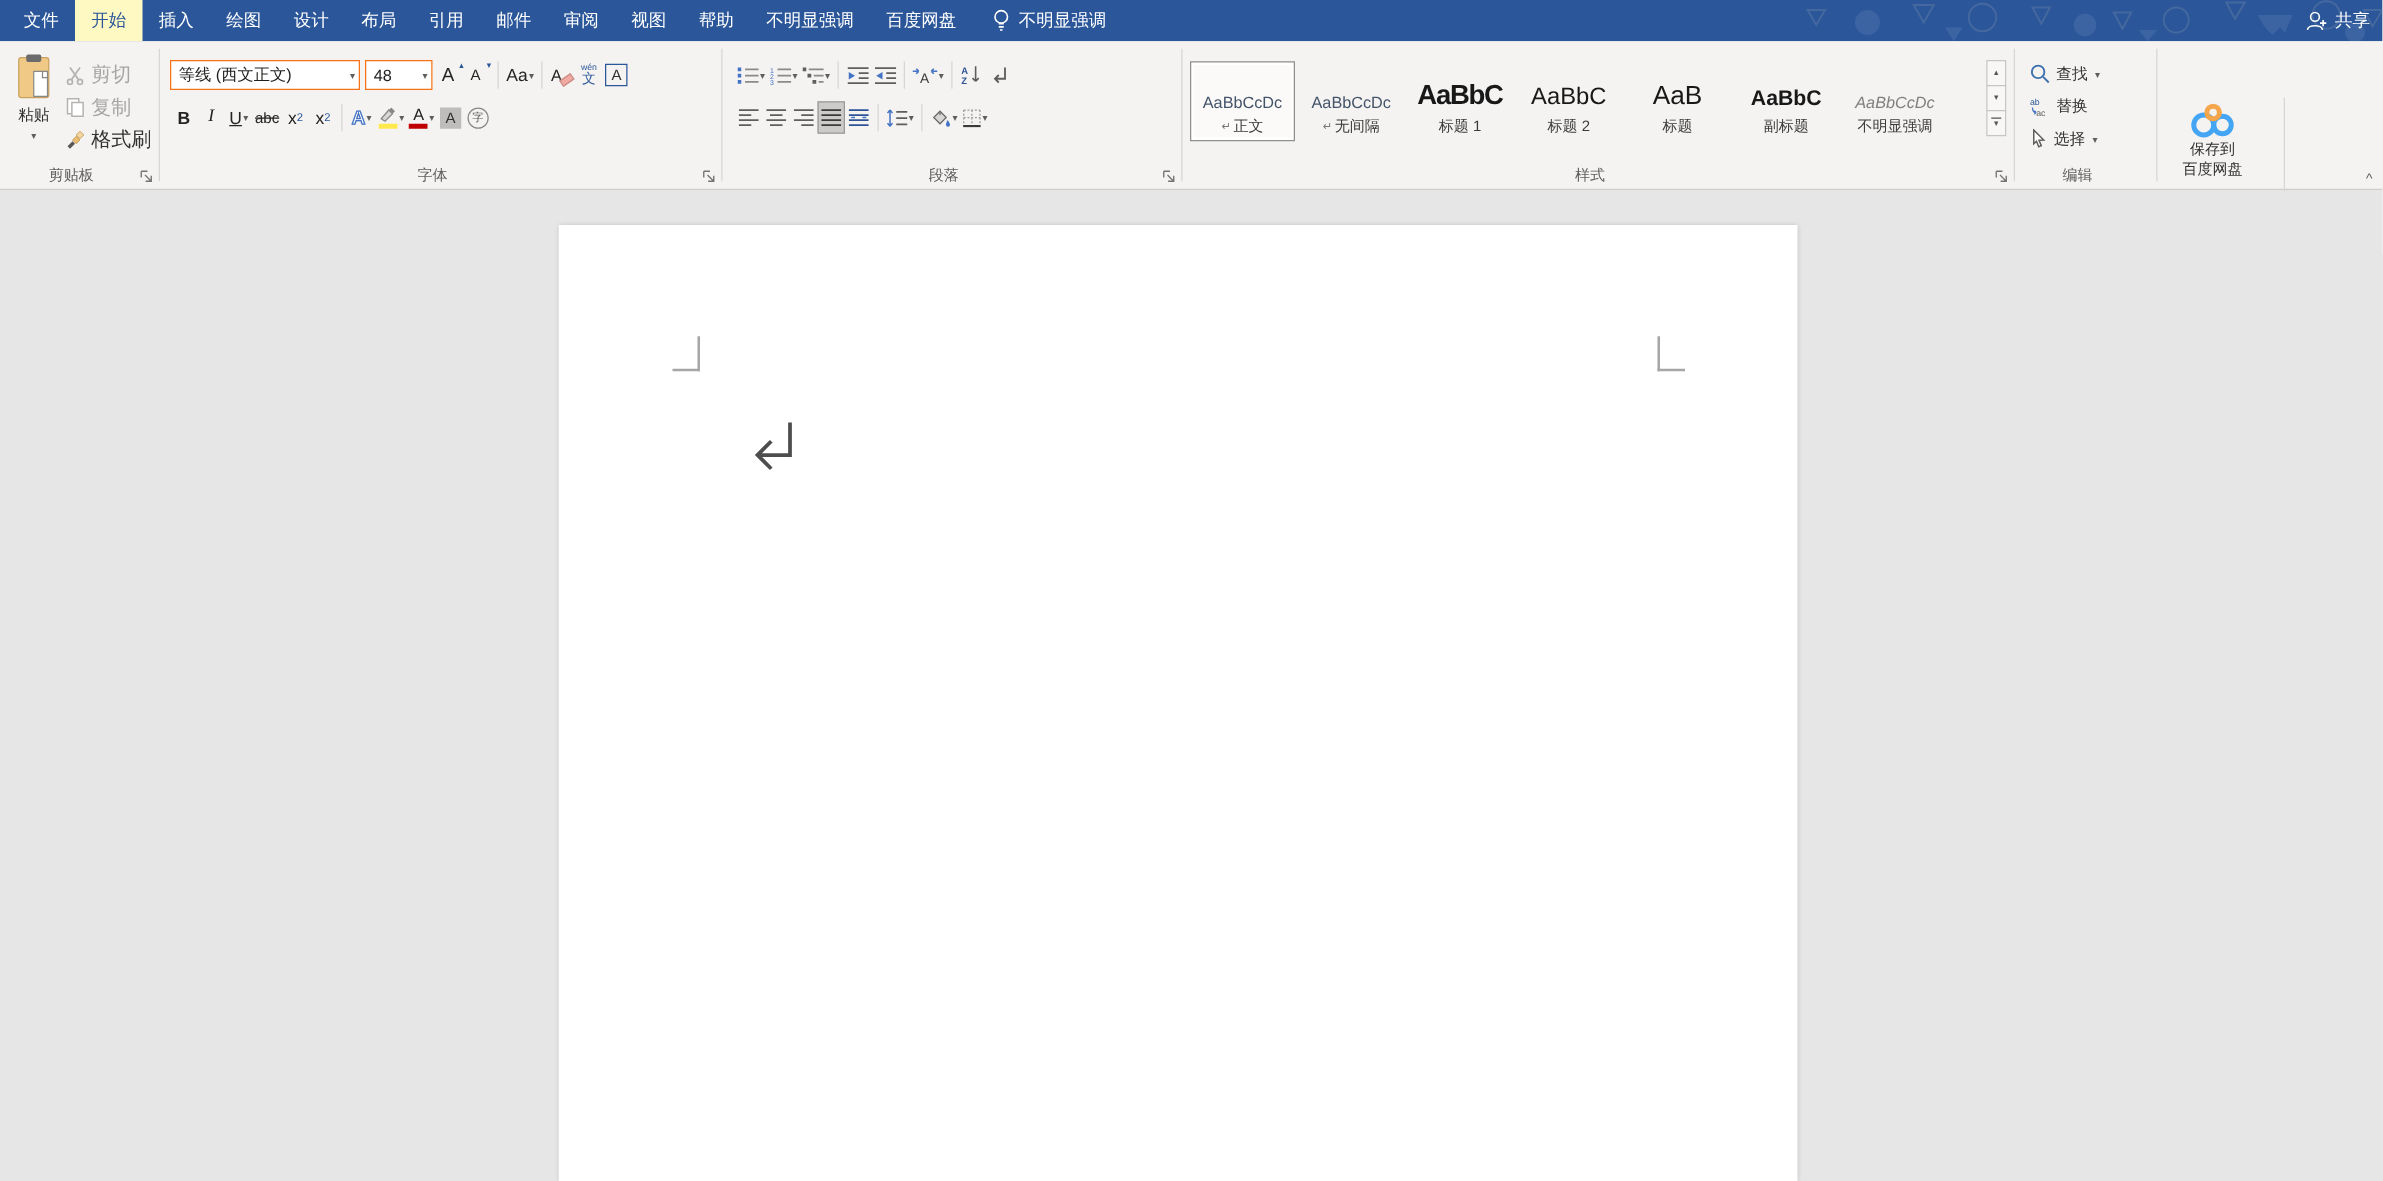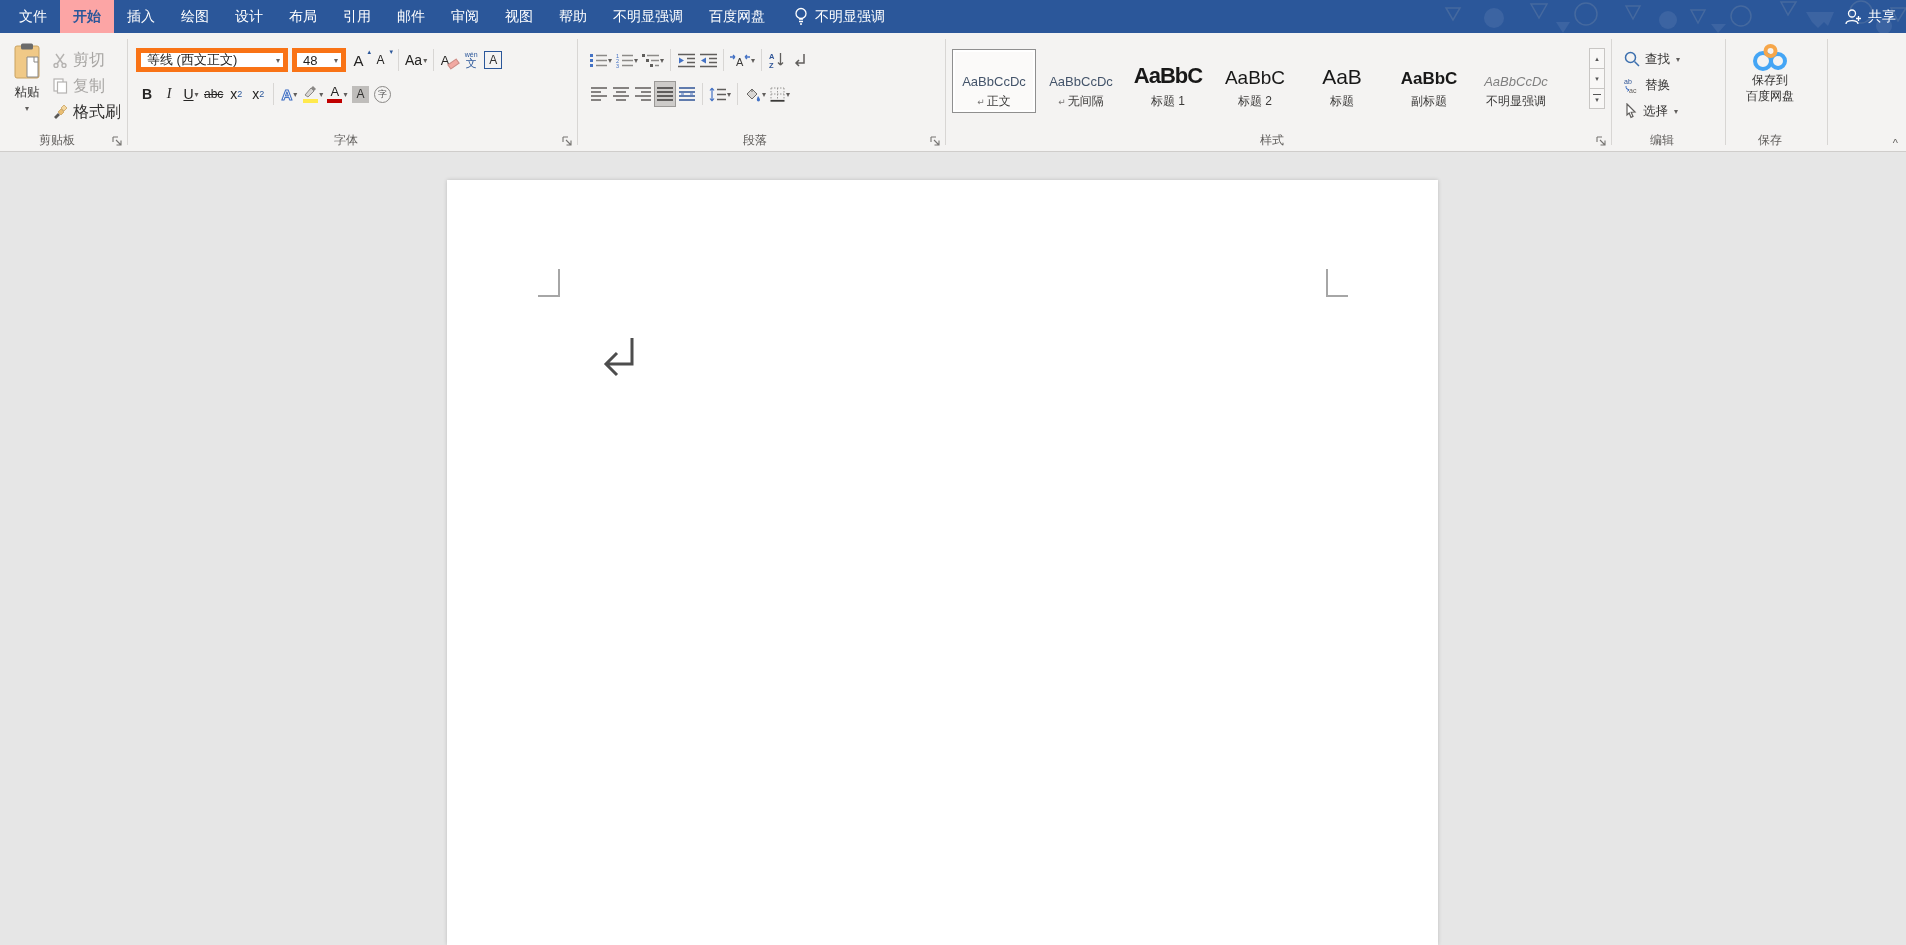--- a/index.html
+++ b/index.html
@@ -5,55 +5,55 @@
   * { margin:0; padding:0; box-sizing:border-box; }
   html,body { width:1906px; height:945px; overflow:hidden; }
   body { font-family:"Liberation Sans","DejaVu Sans",sans-serif; }
   .app { width:1906px; height:945px; position:relative; background:#e6e6e6; }
 
   
   .titlebar { position:relative; height:33px; background:#2b579a; display:flex; align-items:stretch; color:#fff; font-size:14px; overflow:hidden; }
   .deco { position:absolute; right:0; top:0; width:470px; height:33px; pointer-events:none; }
   .tabs { display:flex; align-items:stretch; margin-left:6px; position:relative; z-index:2; }
   .tab { display:flex; align-items:center; padding:0 13px; cursor:default; white-space:nowrap; }
-  .tab.active { background:#fca5a5; color:#2b579a;font-weight:bold; }
+  .tab.active { background:#fef9c3; color:#2b579a; }
   .tellme { display:flex; align-items:center; margin-left:16px; gap:7px; position:relative; z-index:2; }
   .share { position:absolute; right:10px; top:0; height:33px; display:flex; align-items:center; gap:5px; z-index:2; }
 
   
   .ribbon { position:relative; height:119px; background:#f4f3f2; border-bottom:1px solid #cfcdcb; font-size:12px; color:#3b3a39; }
   .grp { position:absolute; top:0; height:118px; }
   .grp::after { content:""; position:absolute; right:0; top:6px; bottom:6px; width:1px; background:#d8d6d4; }
   .grp-label { position:absolute; bottom:2px; left:0; right:14px; text-align:center; font-size:12px; color:#605e5c; white-space:nowrap; }
   .launcher { position:absolute; bottom:4px; right:5px; width:12px; height:12px; cursor:default; }
   .g-clip { left:0; width:128px; }
   .g-font { left:128px; width:450px; }
   .g-para { left:578px; width:368px; }
   .g-styles { left:946px; width:666px; }
   .g-edit { left:1612px; width:114px; }
-  .g-save { left:1726px; width:102px; }
+  .g-save { left:1726px; width:102px;margin-top:39px; }
   .g-save::after { background:#d8d6d4; }
   .collapse { position:absolute; right:8px; bottom:2px; font-size:11px; color:#605e5c; cursor:default; }
 
   .row1 { position:absolute; top:13px; left:8px; height:28px; display:flex; align-items:center; }
   .row2 { position:absolute; top:47px; left:8px; height:28px; display:flex; align-items:center; }
   .vsep { width:1px; height:22px; background:#d8d6d4; margin:0 4px; flex:none; }
   .ibtn { display:flex; align-items:center; justify-content:center; min-width:22px; height:26px; padding:0 2px; flex:none; position:relative; cursor:default; }
   .chev { font-size:8px; color:#605e5c; margin-left:1px; flex:none; }
 
   
   .paste { position:absolute; left:5px; top:10px; width:44px; text-align:center; cursor:default; }
   .paste .plabel { font-size:12.5px; color:#323130; margin-top:3px; }
   .paste .chev { margin:3px 0 0 0; display:block; }
   .clipcol { position:absolute; left:52px; top:16px; display:flex; flex-direction:column; gap:4px; }
   .smallbtn { display:flex; align-items:center; gap:5px; height:22px; font-size:16px; color:#323130; cursor:default; white-space:nowrap; }
   .smallbtn.disabled { color:#a8a6a4; }
 
   
-  .combo { display:flex; align-items:center; background:#fff; border:5px solid #f97316; height:24px; padding:0 3px 0 6px; font-size:13px; color:#201f1e; margin-right:4px; }
+  .combo { display:flex; align-items:center; background:#fff; border:1px solid #f97316; height:24px; padding:0 3px 0 6px; font-size:13px; color:#201f1e; margin-right:4px; }
   .combo .cval { flex:1; white-space:nowrap; overflow:hidden; }
   .combo .chev { margin-left:5px; }
   .c-name { width:152px; }
   .c-size { width:54px; }
   .tx { font-size:14px; color:#252423; }
   .tbold { font-weight:bold; }
   .tital { font-style:italic; font-family:"Liberation Serif","DejaVu Serif",serif; }
   .tund { text-decoration:underline; }
   .tstrike { text-decoration:line-through; font-size:12px; }
   sub.blue,sup.blue { font-size:9px; color:#2b579a; }

